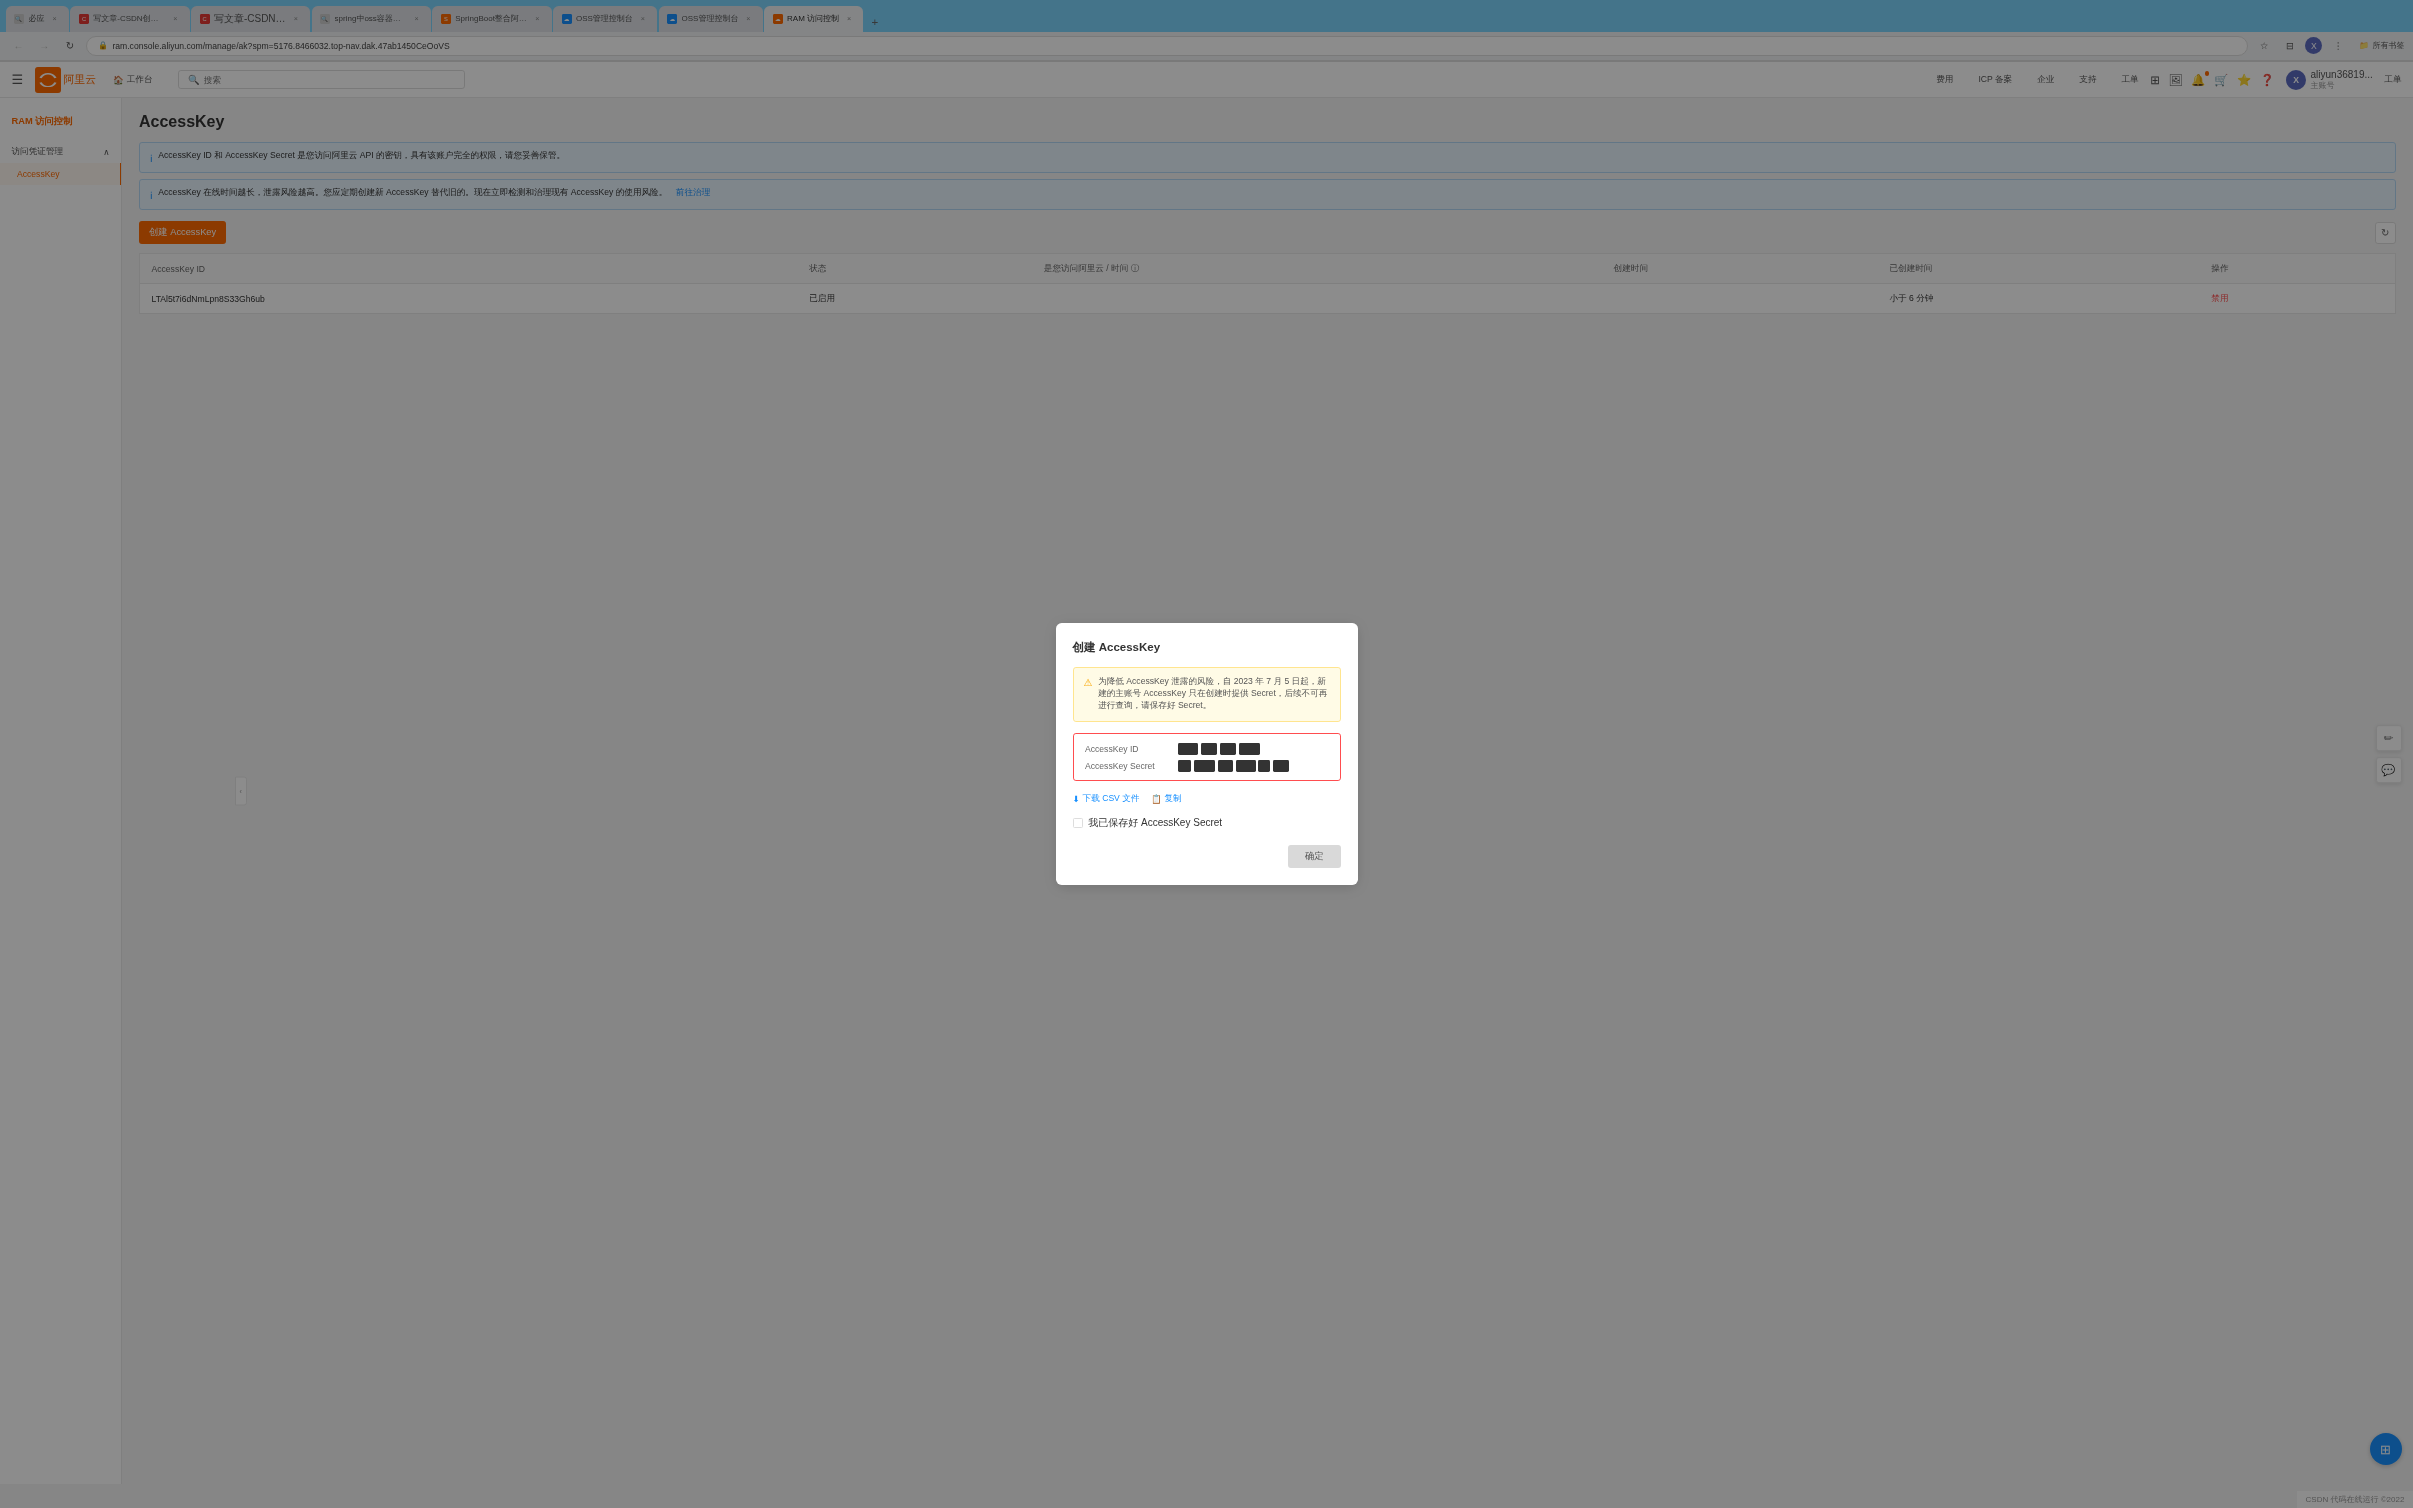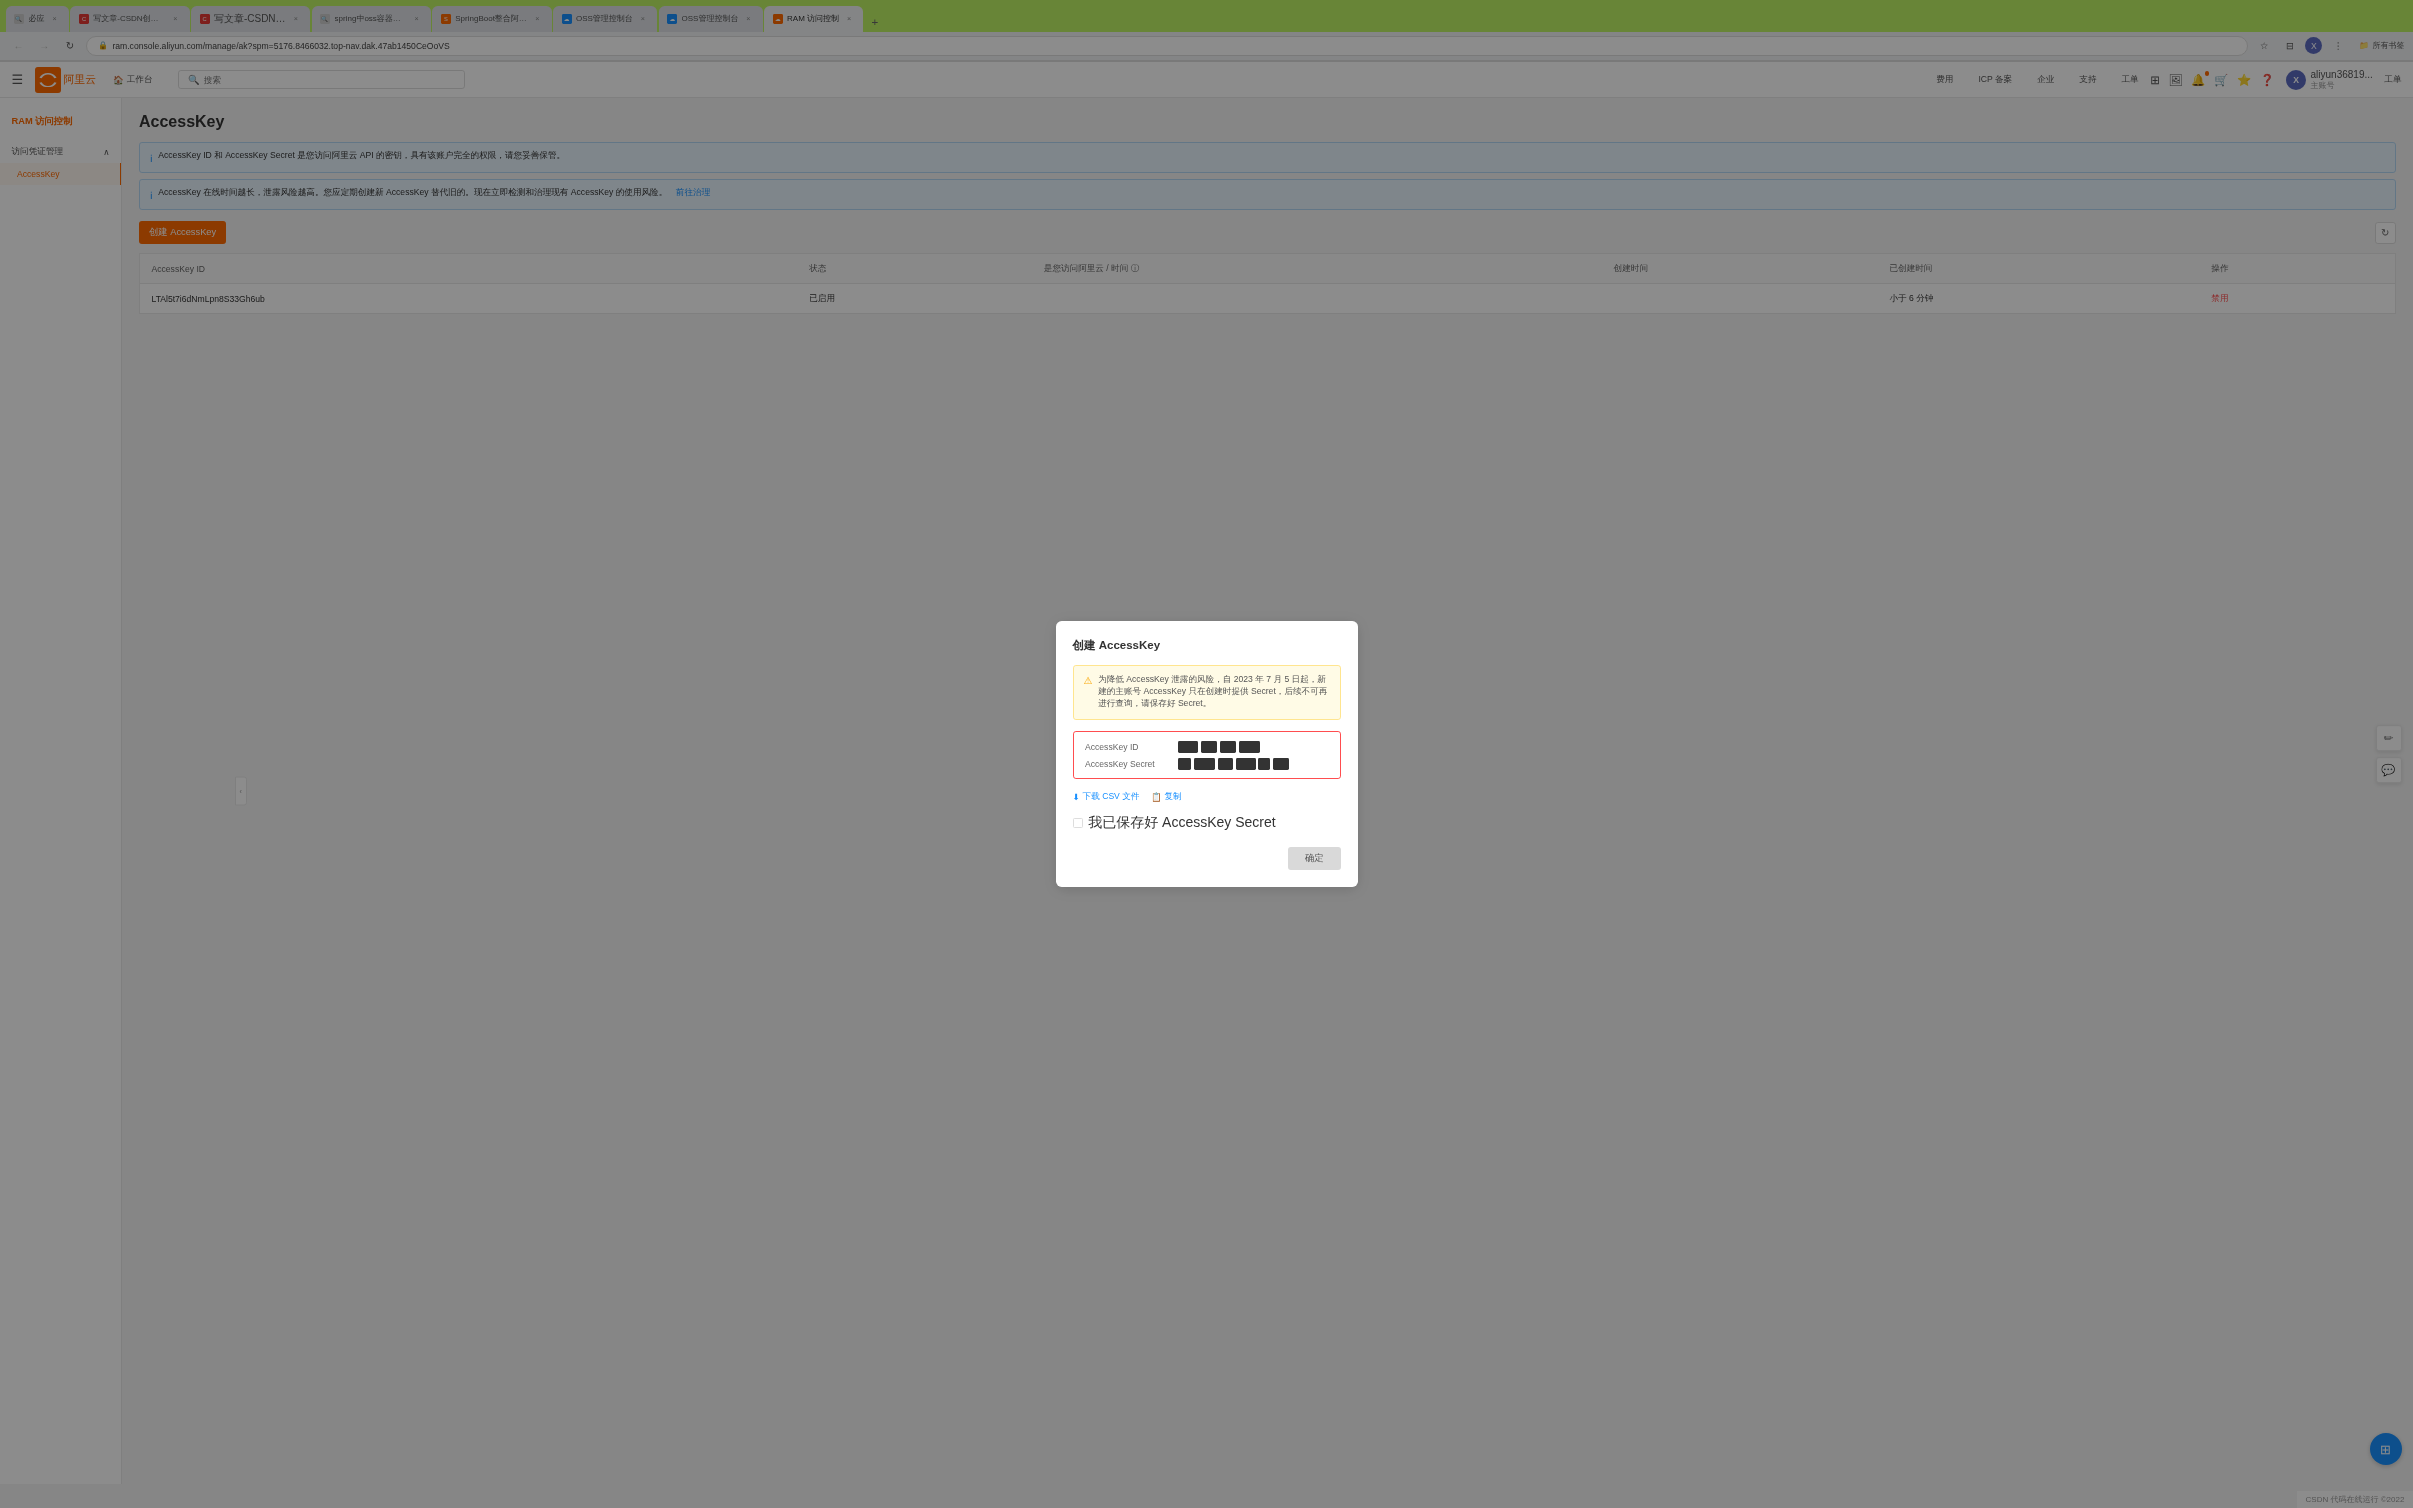--- a/index.html
+++ b/index.html
@@ -1,20 +1,20 @@
 <!DOCTYPE html>
 <html style="font-size:11.5px"><head>
   <meta charset="utf-8">
   <style>
     * { box-sizing: border-box; margin: 0; padding: 0; }
     body { font-family: -apple-system, BlinkMacSystemFont, "PingFang SC", "Microsoft YaHei", sans-serif; font-size: 9.3px; background: #f5f5f5; color: #333; }
 
     
     .browser-chrome { background: #f1f3f4; border-bottom: 0.7px solid #ddd; }
-    .tab-bar { display: flex; align-items: flex-end; padding: 5.7px 0 0 5.7px; gap: 1.4px; background: #bef264; }
+    .tab-bar { display: flex; align-items: flex-end; padding: 5.7px 0 0 5.7px; gap: 1.4px; background: #7dd3fc; }
     .tab { display: flex; align-items: center; padding: 5.7px 8.6px; border-radius: 5.7px 5.7px 0 0; font-size: 8px; max-width: 129px; white-space: nowrap; overflow: hidden; text-overflow: ellipsis; cursor: pointer; gap: 4.3px; background: #dee1e6; color: #555; height: 26px; }
     .tab.active { background: #f1f3f4; color: #333; }
     .tab .tab-favicon { width: 10px; height: 10px; background: #ccc; border-radius: 1.4px; flex-shrink: 0; display: flex; align-items: center; justify-content: center; font-size: 5.7px; }
     .tab .tab-close { margin-left: auto; width: 11.5px; height: 11.5px; border-radius: 50%; display: flex; align-items: center; justify-content: center; font-size: 7.2px; flex-shrink: 0; color: #888; }
     .tab-new { width: 20px; height: 20px; border-radius: 50%; display: flex; align-items: center; justify-content: center; font-size: 11.5px; color: #666; cursor: pointer; }
 
     .address-bar { display: flex; align-items: center; padding: 4.3px 8.6px; gap: 5.7px; background: #f1f3f4; border-bottom: 0.7px solid #ddd; }
     .nav-btn { width: 20px; height: 20px; border-radius: 50%; display: flex; align-items: center; justify-content: center; color: #555; font-size: 10px; cursor: pointer; }
     .nav-btn.disabled { color: #bbb; cursor: default; }
     .url-bar { flex: 1; background: white; border: 0.7px solid #ddd; border-radius: 14.4px; padding: 3.6px 11.5px; font-size: 8.6px; color: #333; display: flex; align-items: center; gap: 4.3px; }
@@ -82,21 +82,21 @@
     .modal-warning { background: #fffbe6; border: 0.7px solid #ffe58f; border-radius: 2.9px; padding: 8.6px 10px; margin-bottom: 11.5px; font-size: 8.6px; color: #555; display: flex; align-items: flex-start; gap: 5.7px; }
     .warning-icon { color: #faad14; font-size: 10px; flex-shrink: 0; margin-top: 0.7px; }
     .accesskey-box { border: 1.4px solid #ff4d4f; border-radius: 2.9px; padding: 8.6px 11.5px; margin-bottom: 11.5px; background: white; }
     .ak-row { display: flex; align-items: center; margin-bottom: 5.7px; font-size: 8.6px; }
     .ak-row:last-child { margin-bottom: 0; }
     .ak-label { width: 93px; color: #666; flex-shrink: 0; }
     .ak-value { display: flex; gap: 2.9px; }
     .ak-block { height: 11.5px; border-radius: 1.4px; background: #333; }
     .modal-actions-row { display: flex; align-items: center; gap: 11.5px; margin-bottom: 11.5px; }
     .modal-action-link { display: flex; align-items: center; gap: 2.9px; font-size: 8.6px; color: #1890ff; cursor: pointer; }
-    .checkbox-row { display: flex; align-items: center; gap: 5.7px; font-size: 14px; color: #333; margin-bottom: 14.4px; }
+    .checkbox-row { display: flex; align-items: center; gap: 5.7px; font-size: 10px; color: #333; margin-bottom: 14.4px; }
     .checkbox { width: 10px; height: 10px; border: 0.7px solid #ddd; border-radius: 1.4px; background: white; cursor: pointer; }
     .modal-footer { display: flex; justify-content: flex-end; }
     .confirm-btn { background: #d9d9d9; color: #555; border: none; border-radius: 2.9px; padding: 5px 17px; font-size: 9.3px; cursor: pointer; }
 
     
     .floating-btns { position: fixed; right: 11.5px; top: 50%; transform: translateY(-50%); display: flex; flex-direction: column; gap: 5.7px; z-index: 100; }
     .floating-btn { width: 26px; height: 26px; background: white; border: 0.7px solid #e8e8e8; border-radius: 2.9px; display: flex; align-items: center; justify-content: center; cursor: pointer; font-size: 11.5px; color: #666; box-shadow: 0 1.4px 4.3px rgba(0,0,0,0.1); }
 
     .fab-main { position: fixed; right: 11.5px; bottom: 43px; width: 32px; height: 32px; background: #1890ff; border-radius: 50%; display: flex; align-items: center; justify-content: center; cursor: pointer; box-shadow: 0 1.4px 5.7px rgba(0,0,0,0.2); color: white; font-size: 13px; z-index: 100; }
 

